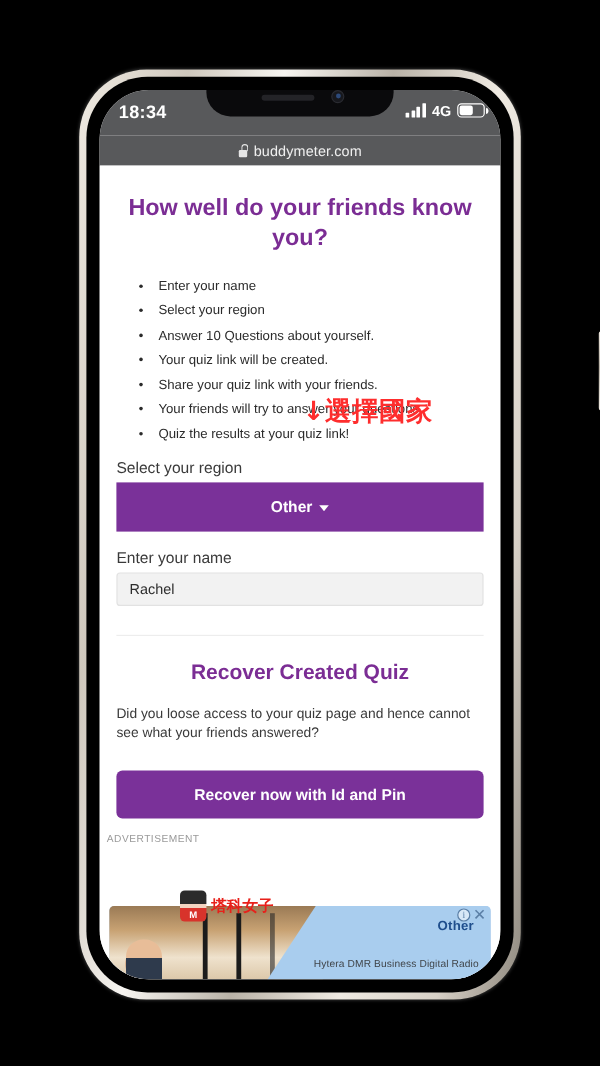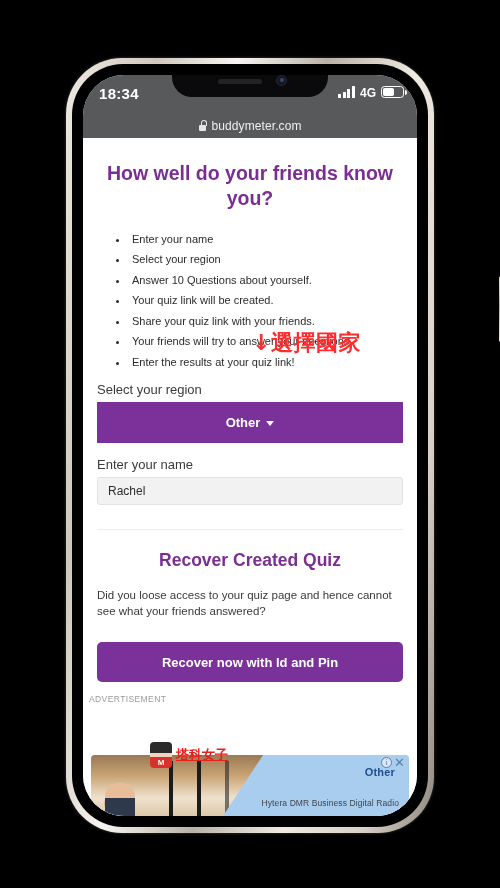--- a/index.html
+++ b/index.html
@@ -229,21 +229,21 @@
   }
   .wm-avatar {
     width:22px;height:26px;border-radius:4px;
     background: linear-gradient(180deg,#2b2b2b 0 42%, #f2d3c0 42% 58%, #d8332b 58%);
     position:relative;
   }
   .wm-avatar::after{
     content:"M"; position:absolute; left:0; right:0; bottom:1px;
     text-align:center; font-size:8px; color:#fff; font-weight:bold;
   }
-  .wm-text { color:#e8201a; font-size:13px; font-weight:bold;text-decoration:underline; }
+  .wm-text { color:#e8201a; font-size:13px; font-weight:bold; }
 
   
   .annot {
     position: absolute; color:#fe2d2d; font-weight:bold;
     font-size: 22px; letter-spacing: .5px; white-space: nowrap;
     font-family: "DejaVu Sans", sans-serif;
   }
   #annot-region { left: 252px; top: 328px; }
   #annot-name   { left: 252px; top: 418px; }
 </style>
@@ -290,21 +290,21 @@
 
           <h1 class="headline">How well do your friends know you?</h1>
 
           <ul class="steps">
             <li>Enter your name</li>
             <li>Select your region</li>
             <li>Answer 10 Questions about yourself.</li>
             <li>Your quiz link will be created.</li>
             <li>Share your quiz link with your friends.</li>
             <li>Your friends will try to answer your questions.</li>
-            <li>Enter the results at your quiz link!</li>
+            <li>Quiz the results at your quiz link!</li>
           </ul>
 
           <div class="field-label">Select your region</div>
           <button class="select-btn">
             <span>Other</span>
             <span class="caret"></span>
           </button>
 
           <div class="field-label">Enter your name</div>
           <input class="name-input" type="text" value="Rachel" style="">

